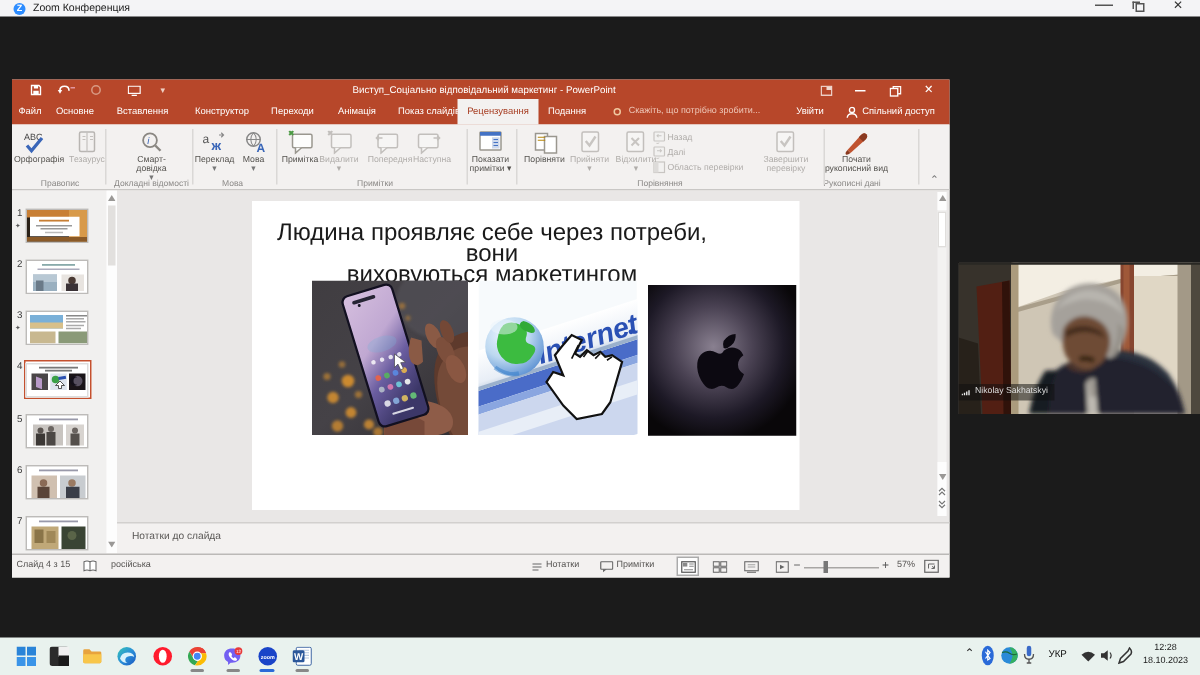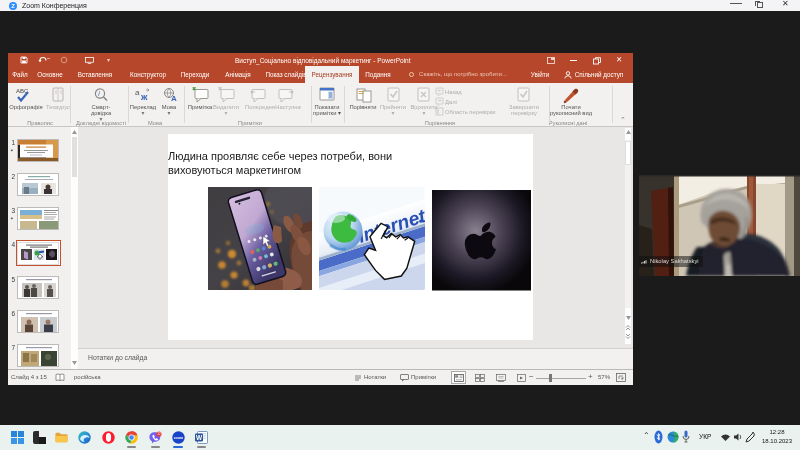--- a/index.html
+++ b/index.html
@@ -21,21 +21,21 @@
 #panel{left:0;top:74px;width:63px;height:242px;background:#f1f0ef;}
 #pscroll{left:63px;top:74px;width:7px;height:242px;background:#fdfdfd;}
 .thumb{position:absolute;left:9px;width:42px;height:23px;background:#fff;border:1px solid #bdbbb9;overflow:hidden;}
 .tnum{position:absolute;left:1px;width:6px;font-size:6.5px;color:#3a3a3a;text-align:right;}
 .tstar{position:absolute;left:2px;font-size:4.5px;color:#555;}
 #main{left:70px;top:74px;width:555px;height:221px;background:#e9e7e6;}
 #slide{left:160px;top:81px;width:365px;height:206px;background:#fff;overflow:hidden;}
 #mscroll{left:616.5px;top:75px;width:6.5px;height:216px;background:#f3f2f1;}
 #notes{left:70px;top:295px;width:555px;height:21px;background:#f3f1f0;border-top:1px solid #d2d0ce;color:#595755;font-size:6.8px;}
 #status{left:0;top:316px;width:625px;height:16px;background:#f3f1f0;border-top:1px solid #bbb9b7;color:#565452;font-size:6px;}
-#stitle{position:absolute;left:0px;top:15px;width:320px;color:#1a1a1a;font-size:11px;line-height:14px;}
+#stitle{position:absolute;left:0px;top:15px;width:320px;text-align:center;color:#1a1a1a;font-size:16px;line-height:14px;}
 .simg{position:absolute;top:53px;height:103px;}
 #video{left:639px;top:175px;width:161px;height:101px;background:#111;overflow:hidden;}
 #taskbar{left:0;top:425px;width:800px;height:25px;background:#e9f2ee;}
 .tico{position:absolute;top:431px;width:13px;height:13px;}
 .tray{position:absolute;font-size:6px;color:#1a1a1a;}
 svg{display:block;}
 </style></head>
 <body>
 <div id="root">
 

